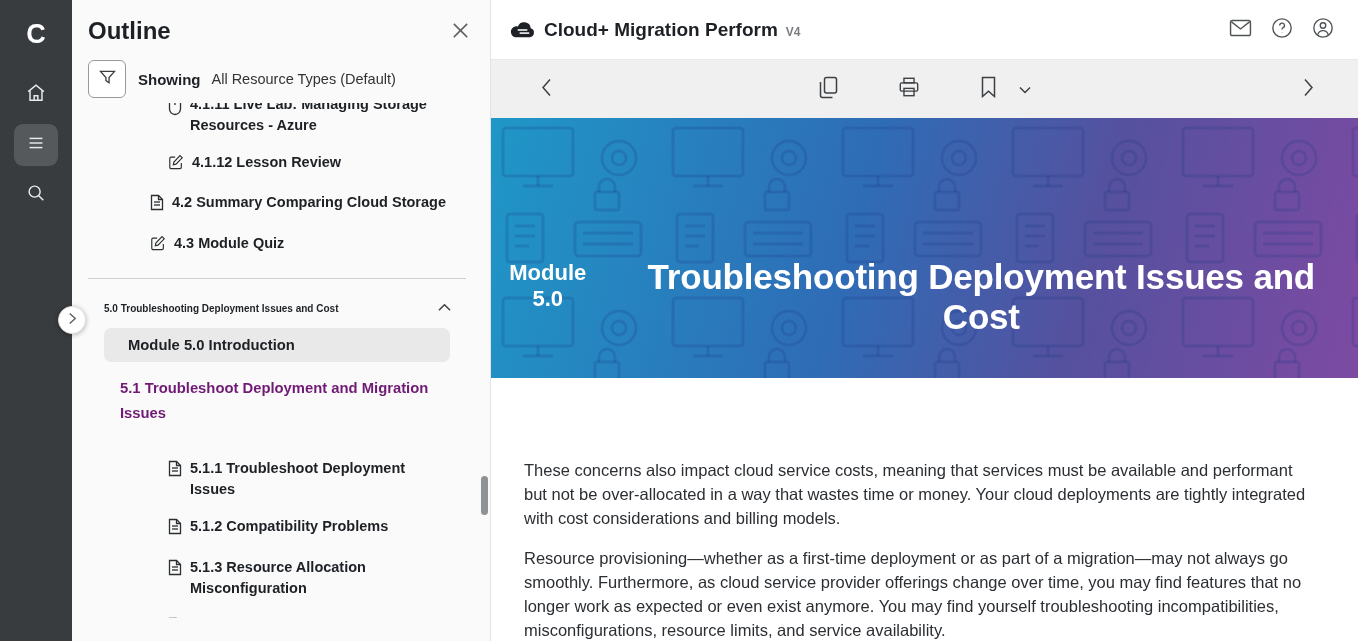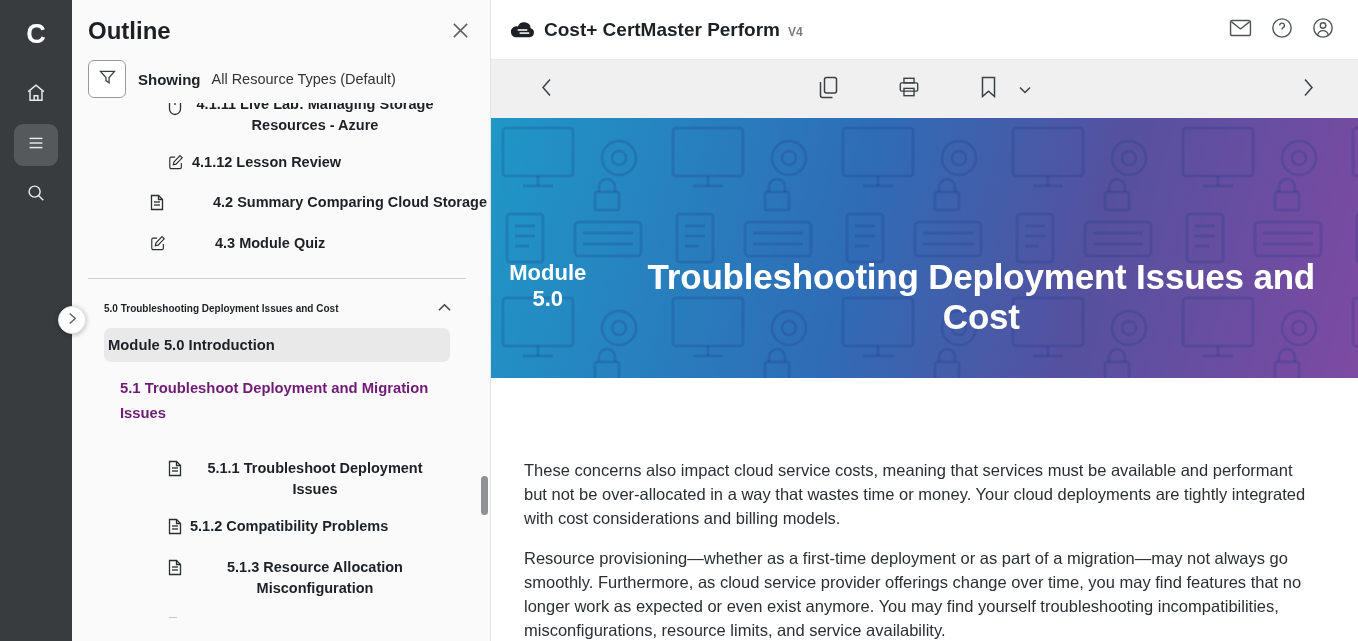--- a/index.html
+++ b/index.html
@@ -34,32 +34,32 @@
   .showing-label { font-size:15px; font-weight:700; color:#1d2125; margin-left:12px; }
   .showing-value { font-size:14.5px; color:#333; margin-left:11px; }
 
   .tree { position:relative; margin-top:5px; height:515px; overflow:hidden;
           padding-top:0; }
   .trow { display:flex; align-items:flex-start; font-size:14.5px; font-weight:700;
           color:#1d2125; line-height:21px; margin-bottom:16px; cursor:pointer; }
   .trow.first { margin-top:-9px; }
   .ticon { flex:none; margin-top:2px; margin-right:8px; }
   .ticon svg { stroke:#2b2f32; fill:none; stroke-width:1.3; }
-  .ind3 { padding-left:96px;text-align:center; }
-  .ind2 { padding-left:78px;gap:41px; }
+  .ind3 { padding-left:96px; }
+  .ind2 { padding-left:78px; }
   .lbl3 { max-width:250px; }
   .lbl2 { max-width:280px; }
   .lbl2n { max-width:315px; }
   .tree-divider { border:none; border-top:1px solid #cfcfcf; margin:21px 24px 14px 16px; }
   .section-row { display:flex; justify-content:space-between; 
                  padding:0 39px 0 32px; font-size:10px; font-weight:700; color:#1d2125;
                  margin-bottom:14px; cursor:pointer;margin-top:24px; }
   .section-row svg { stroke:#3c4043; fill:none; stroke-width:1.6; }
   .selected-row { background:#e9e9e9; border-radius:7px; margin:0 40px 12px 32px;
-                  padding:9px 4px; font-size:14.8px; font-weight:700; color:#1d2125;
+                  padding:9px 24px; font-size:14.8px; font-weight:700; color:#1d2125;
                   cursor:pointer; }
   .sub-row { padding:2px 39px 0 48px; font-size:14.8px; font-weight:700; color:#701a75;
              line-height:25px; margin-bottom:32px; cursor:pointer; }
 
   .panel-toggle { position:absolute; left:58px; top:306px; width:28px; height:28px;
                   border-radius:50%; background:#fff; border:1px solid #e3e3e3;
                   box-shadow:0 1px 5px rgba(0,0,0,.28); z-index:6; display:flex;
                   align-items:center; justify-content:center; cursor:pointer; }
   .panel-toggle svg { stroke:#5c6062; fill:none; stroke-width:1.5; }
   .outline-scrollthumb { position:absolute; right:2px; top:476px; width:7px; height:39px;
@@ -288,21 +288,21 @@
   <main class="main">
 
     <header class="main-header">
       <span class="course-icon">
         <svg width="27" height="22" viewBox="0 0 28 22">
           <path fill="#1d2125" stroke="none" d="M22.5 9.2a6.9 6.9 0 0 0-13.3-1.8A5.6 5.6 0 0 0 6 18.4h15.5a4.7 4.7 0 0 0 1-9.2z"></path>
           <line x1="9" y1="11" x2="19" y2="11" stroke="#fff" stroke-width="1.6"></line>
           <line x1="11" y1="14.2" x2="21" y2="14.2" stroke="#fff" stroke-width="1.6"></line>
         </svg>
       </span>
-      <span class="course-title">Cost+ CertMaster Perform</span>
+      <span class="course-title">Cloud+ Migration Perform</span>
       <span class="course-version">V4</span>
       <span class="header-actions">
         <span class="hicon">
           <span>
             <svg width="23" height="18" viewBox="0 0 24 19">
                 <rect x="1.5" y="1.5" width="21" height="16" rx="2"></rect>
                 <polyline points="2.5,3 12,10.5 21.5,3"></polyline>
               </svg>
           </span>
         </span>

